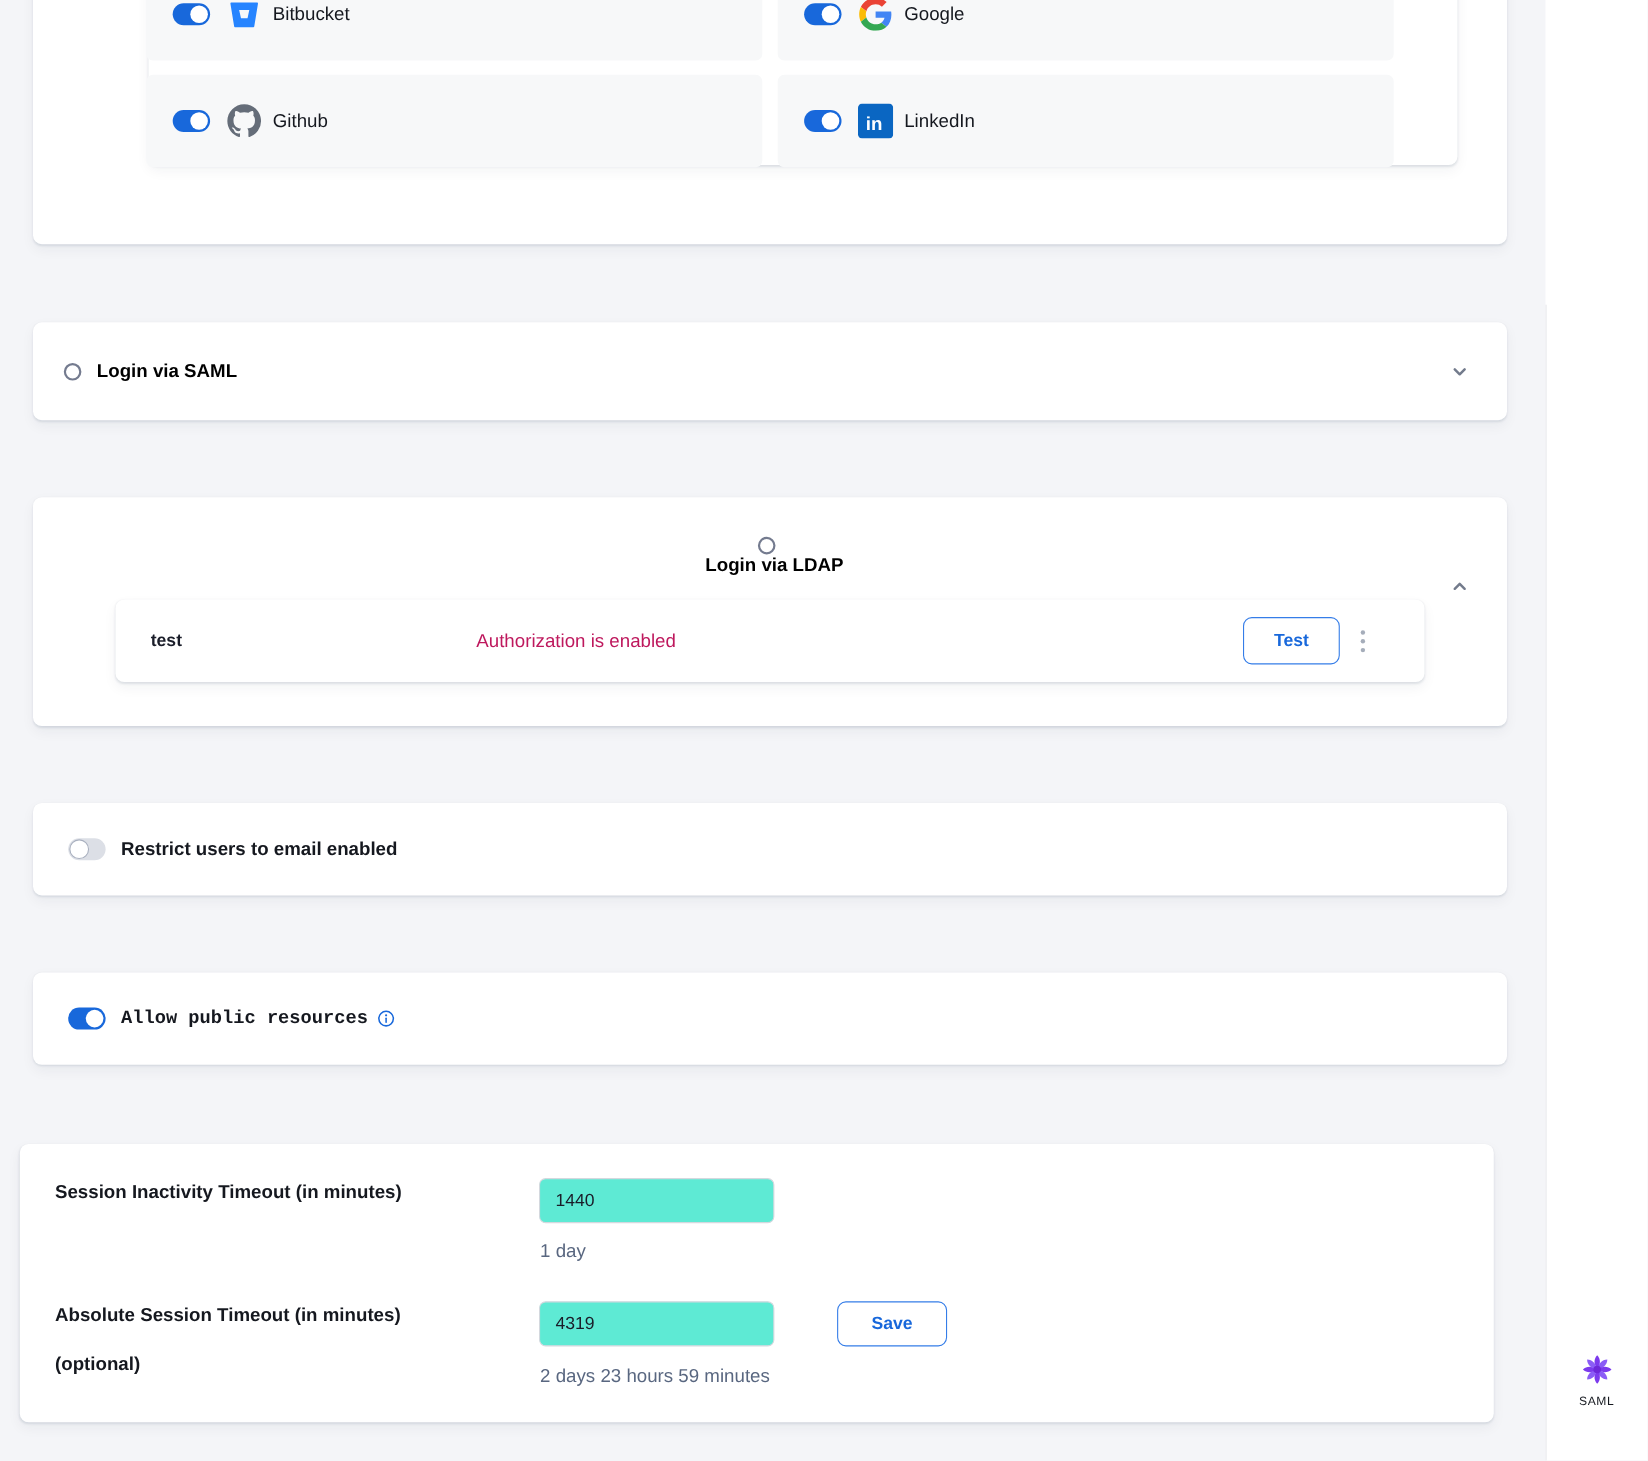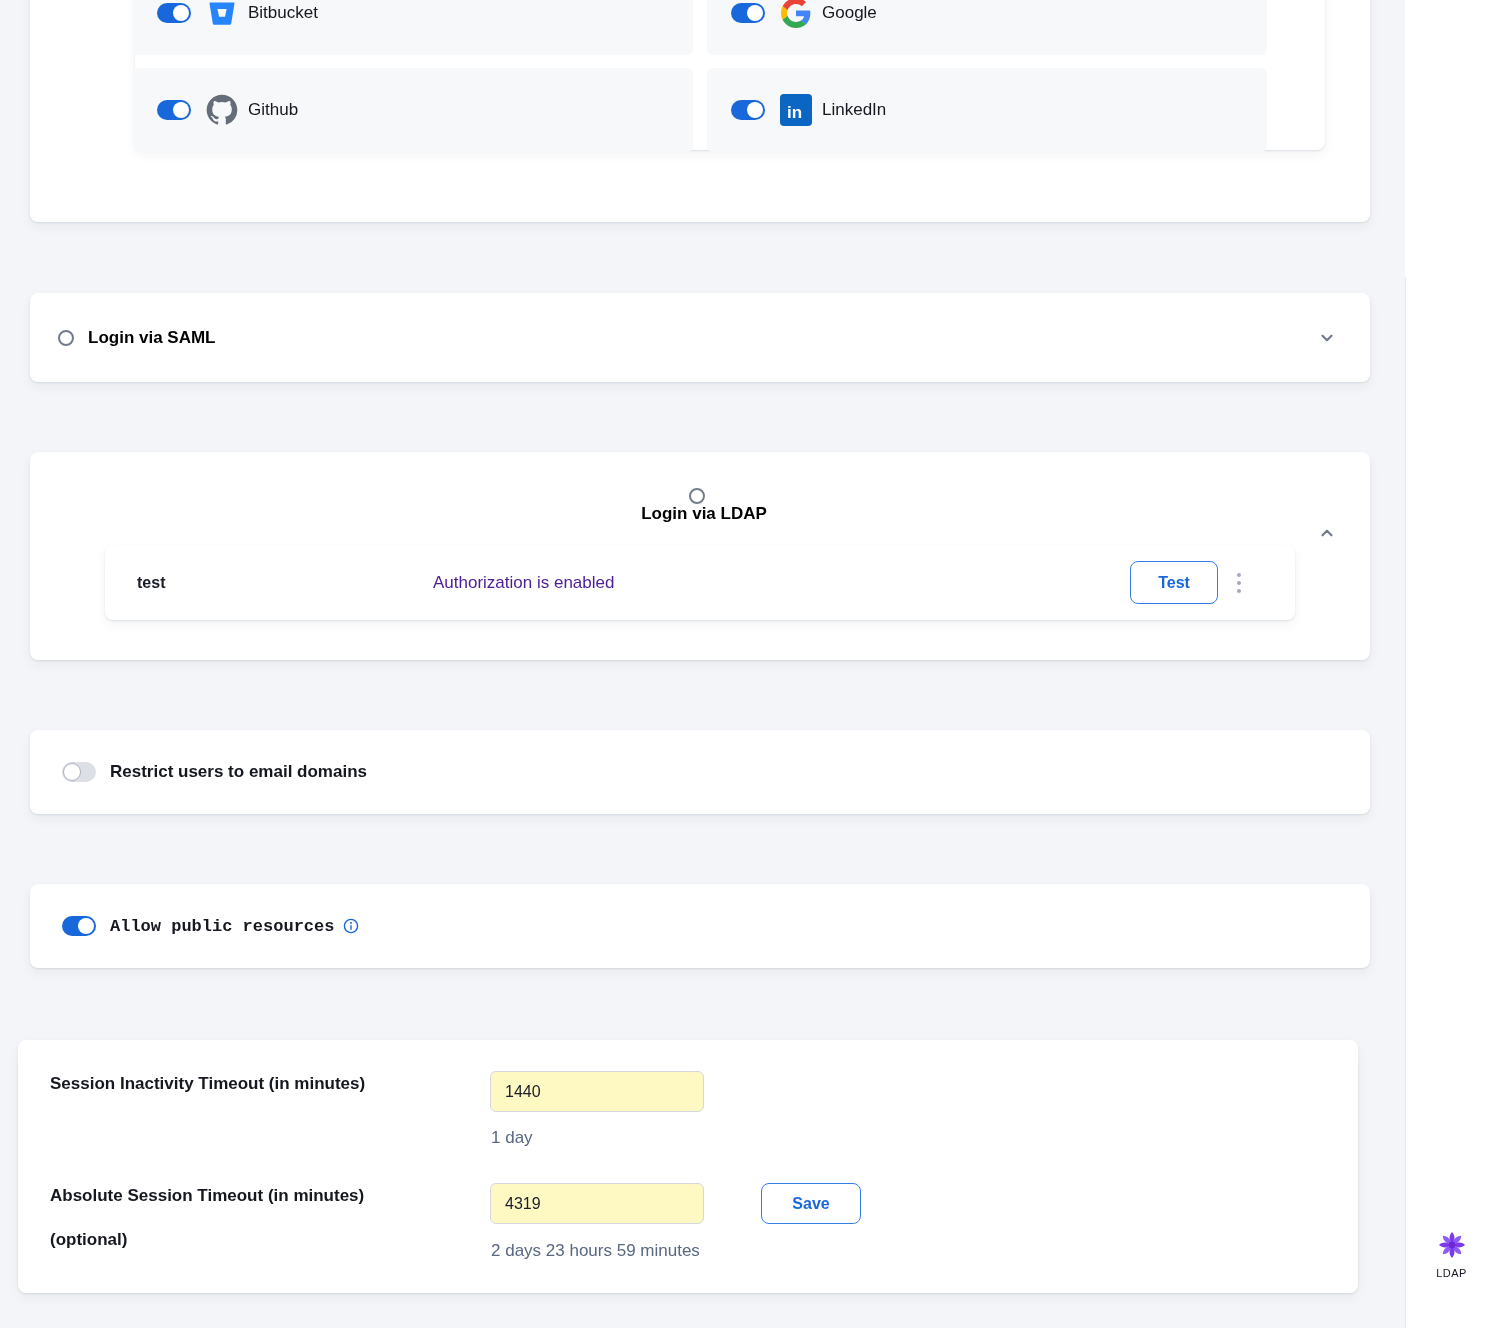--- a/index.html
+++ b/index.html
@@ -40,40 +40,40 @@
   }
   .section-title { font-size:17px; font-weight:700; margin-left:14px; color:#000000; }
 
   .saml-card { left:30px; top:293px; width:1340px; height:89px; padding:0 34px 0 28px; display:flex; align-items:center; }
   .ldap-card { left:30px; top:452px; width:1340px; height:208px; }
   .ldap-head { position:absolute; left:28px; right:34px; top:36px; height:28px; display:flex; align-items:center;flex-direction:column; }
   .chev { margin-left:auto; cursor:pointer; display:flex; }
 
   .ldap-row { left:105px; top:545px; width:1190px; height:75px; }
   .ldap-name   { position:absolute; left:32px;  top:50%; transform:translateY(-50%); font-size:16px; font-weight:700; }
-  .ldap-status { position:absolute; left:328px; top:50%; transform:translateY(-50%); font-size:17px; color:#4c1d95; }
+  .ldap-status { position:absolute; left:328px; top:50%; transform:translateY(-50%); font-size:17px; color:#be185d; }
   .btn-outline {
     background:#fff; border:1.5px solid #357DE8; color:#1868DB; font-weight:700;
     font-size:16px; border-radius:8px; cursor:pointer; font-family:"Liberation Sans",sans-serif;
   }
   .test-btn { position:absolute; left:1025px; top:16px; width:88px; height:43px; }
   .kebab { position:absolute; left:1128px; top:50%; transform:translateY(-50%); display:flex; flex-direction:column; gap:4px; cursor:pointer; padding:4px; }
   .kebab span { width:4px; height:4px; border-radius:50%; background:#a5adba; }
 
   .restrict-card { left:30px; top:730px; width:1340px; height:84px; padding-left:32px; display:flex; align-items:center; }
   .allow-card    { left:30px; top:884px; width:1340px; height:84px; padding-left:32px; display:flex; align-items:center;font-family:Liberation Mono, monospace; }
   .toggle-label  { font-size:17px; font-weight:700; margin-left:14px; color:#15181f; }
   .info-ic { margin-left:9px; display:flex; cursor:pointer; }
 
   
   .session-card { left:18px; top:1040px; width:1340px; height:253px; }
   .s-label { position:absolute; left:32px; font-size:17px; font-weight:700; color:#15181f; line-height:24px; width:400px; }
   .s-input {
     position:absolute; width:214px; height:41px; border:1px solid #d4d8de; border-radius:6px;
-    font-size:16px; padding:0 14px; color:#1a1d29; font-family:"Liberation Sans",sans-serif; background:#fef9c3;
+    font-size:16px; padding:0 14px; color:#1a1d29; font-family:"Liberation Sans",sans-serif; background:#5eead4;
   }
   .s-helper { position:absolute; font-size:17px; color:#596780; }
   .save-btn { position:absolute; left:743px; top:143px; width:100px; height:41px; }
 
   
   .right-rail { position:absolute; left:1405px; top:0; width:93px; height:1328px; background:#fff; }
   .rail-border { position:absolute; left:1405px; top:277px; width:1px; height:1051px; background:#e7e8ec; }
   .brand { position:absolute; left:1405px; top:1230px; width:93px; text-align:center; }
   .brand .blogo { display:inline-block; }
   .brand .bname { font-size:11px; letter-spacing:.5px; color:#15181f; margin-top:3px; }
@@ -96,21 +96,21 @@
             <path d="M0,-1 C3,-4 3.5,-9.5 0,-13 C-3.5,-9.5 -3,-4 0,-1" transform="rotate(135)" fill="#8B5CF6"></path>
             <path d="M0,-1 C3,-4 3.5,-9.5 0,-13 C-3.5,-9.5 -3,-4 0,-1" transform="rotate(180)"></path>
             <path d="M0,-1 C3,-4 3.5,-9.5 0,-13 C-3.5,-9.5 -3,-4 0,-1" transform="rotate(225)" fill="#8B5CF6"></path>
             <path d="M0,-1 C3,-4 3.5,-9.5 0,-13 C-3.5,-9.5 -3,-4 0,-1" transform="rotate(270)"></path>
             <path d="M0,-1 C3,-4 3.5,-9.5 0,-13 C-3.5,-9.5 -3,-4 0,-1" transform="rotate(315)" fill="#8B5CF6"></path>
           </g>
           <circle r="3.4" fill="#6D28D9"></circle>
         </g>
       </svg>
     </span>
-    <div class="bname">LDAP</div>
+    <div class="bname">SAML</div>
   </div>
 
   <div class="card top-card">
     <div class="card inner-card"></div>
   </div>
 
   <div class="provider-row" style="left:133px; top:-29px;">
     <span class="toggle on"></span>
     <span class="picon">
       <svg width="30" height="30" viewBox="0 0 24 24">
@@ -181,21 +181,21 @@
     <button class="btn-outline test-btn">Test</button>
     <span class="kebab">
         <span></span>
         <span></span>
         <span></span>
       </span>
   </div>
 
   <div class="card restrict-card">
     <span class="toggle off"></span>
-    <span class="toggle-label">Restrict users to email domains</span>
+    <span class="toggle-label">Restrict users to email enabled</span>
   </div>
 
   <div class="card allow-card">
     <span class="toggle on"></span>
     <span class="toggle-label">Allow public resources</span>
     <span class="info-ic">
       <svg width="16" height="16" viewBox="0 0 16 16">
         <circle cx="8" cy="8" r="6.6" fill="none" stroke="#1868DB" stroke-width="1.4"></circle>
         <circle cx="8" cy="5" r="1" fill="#1868DB"></circle>
         <rect x="7.3" y="7" width="1.4" height="5" rx=".7" fill="#1868DB"></rect>

